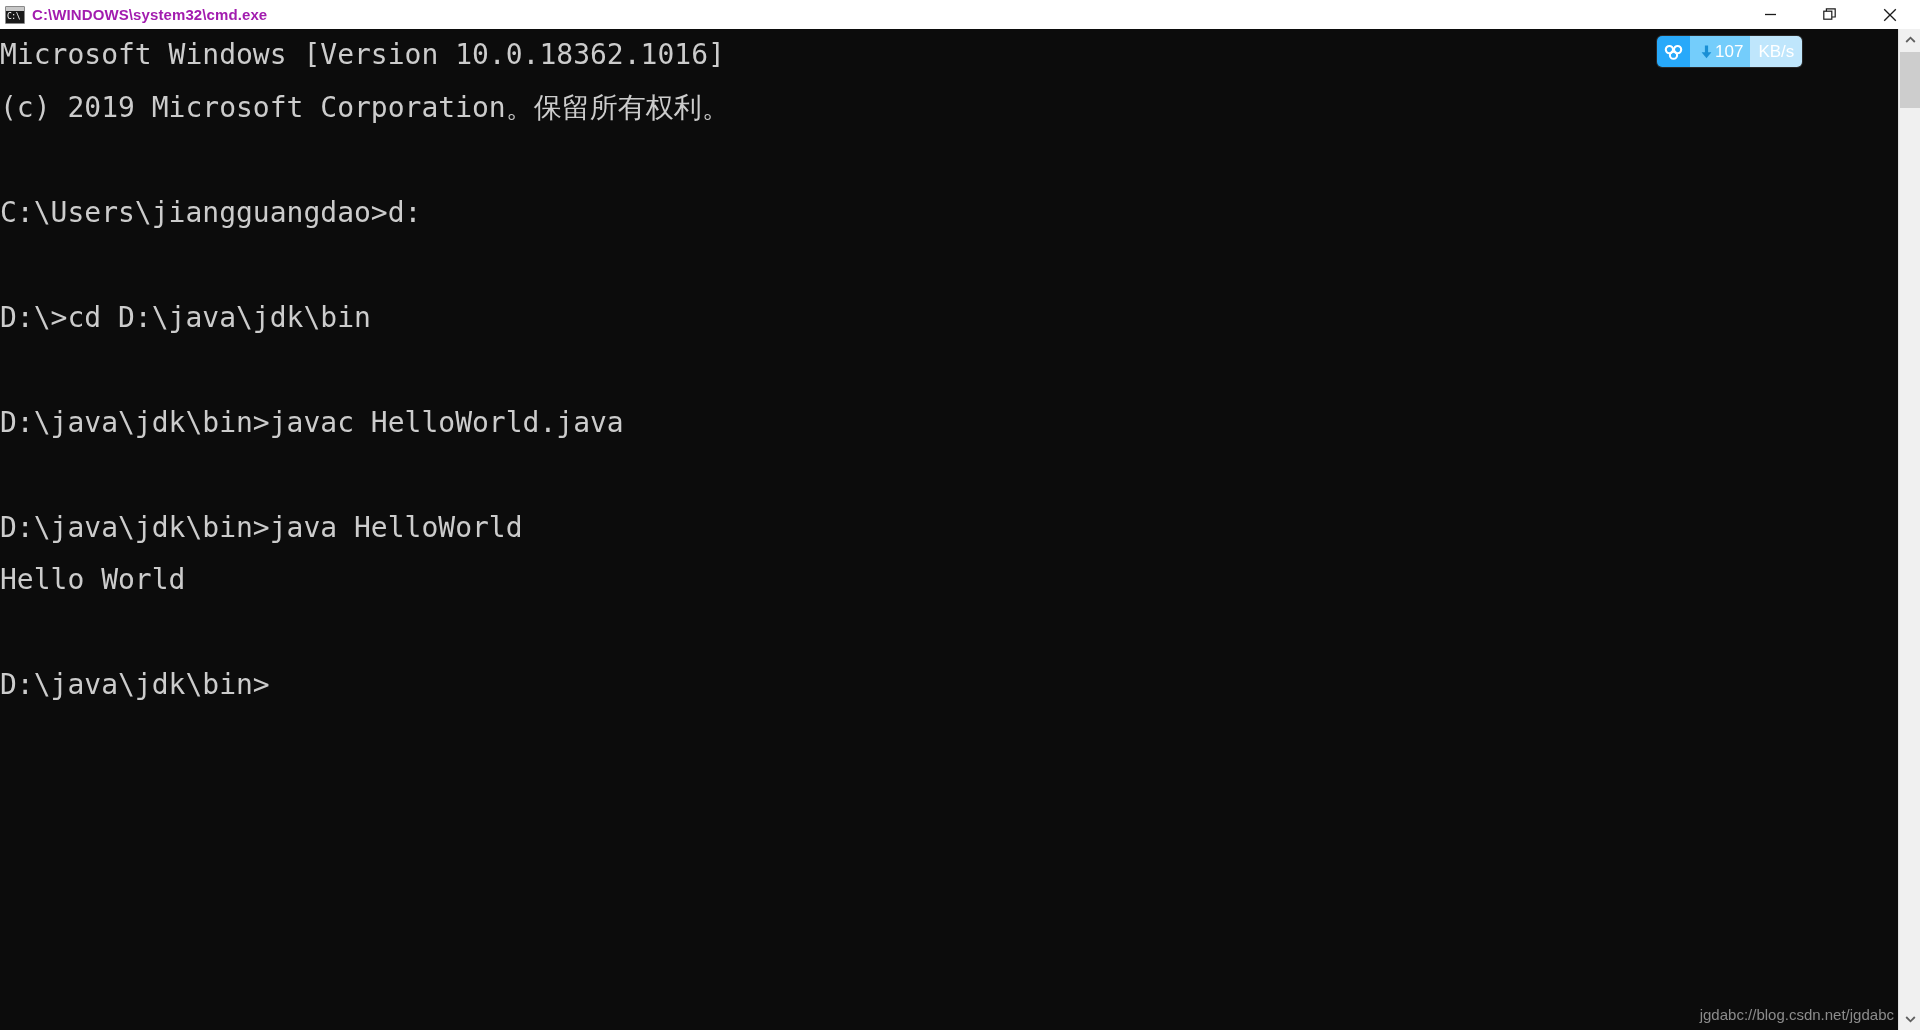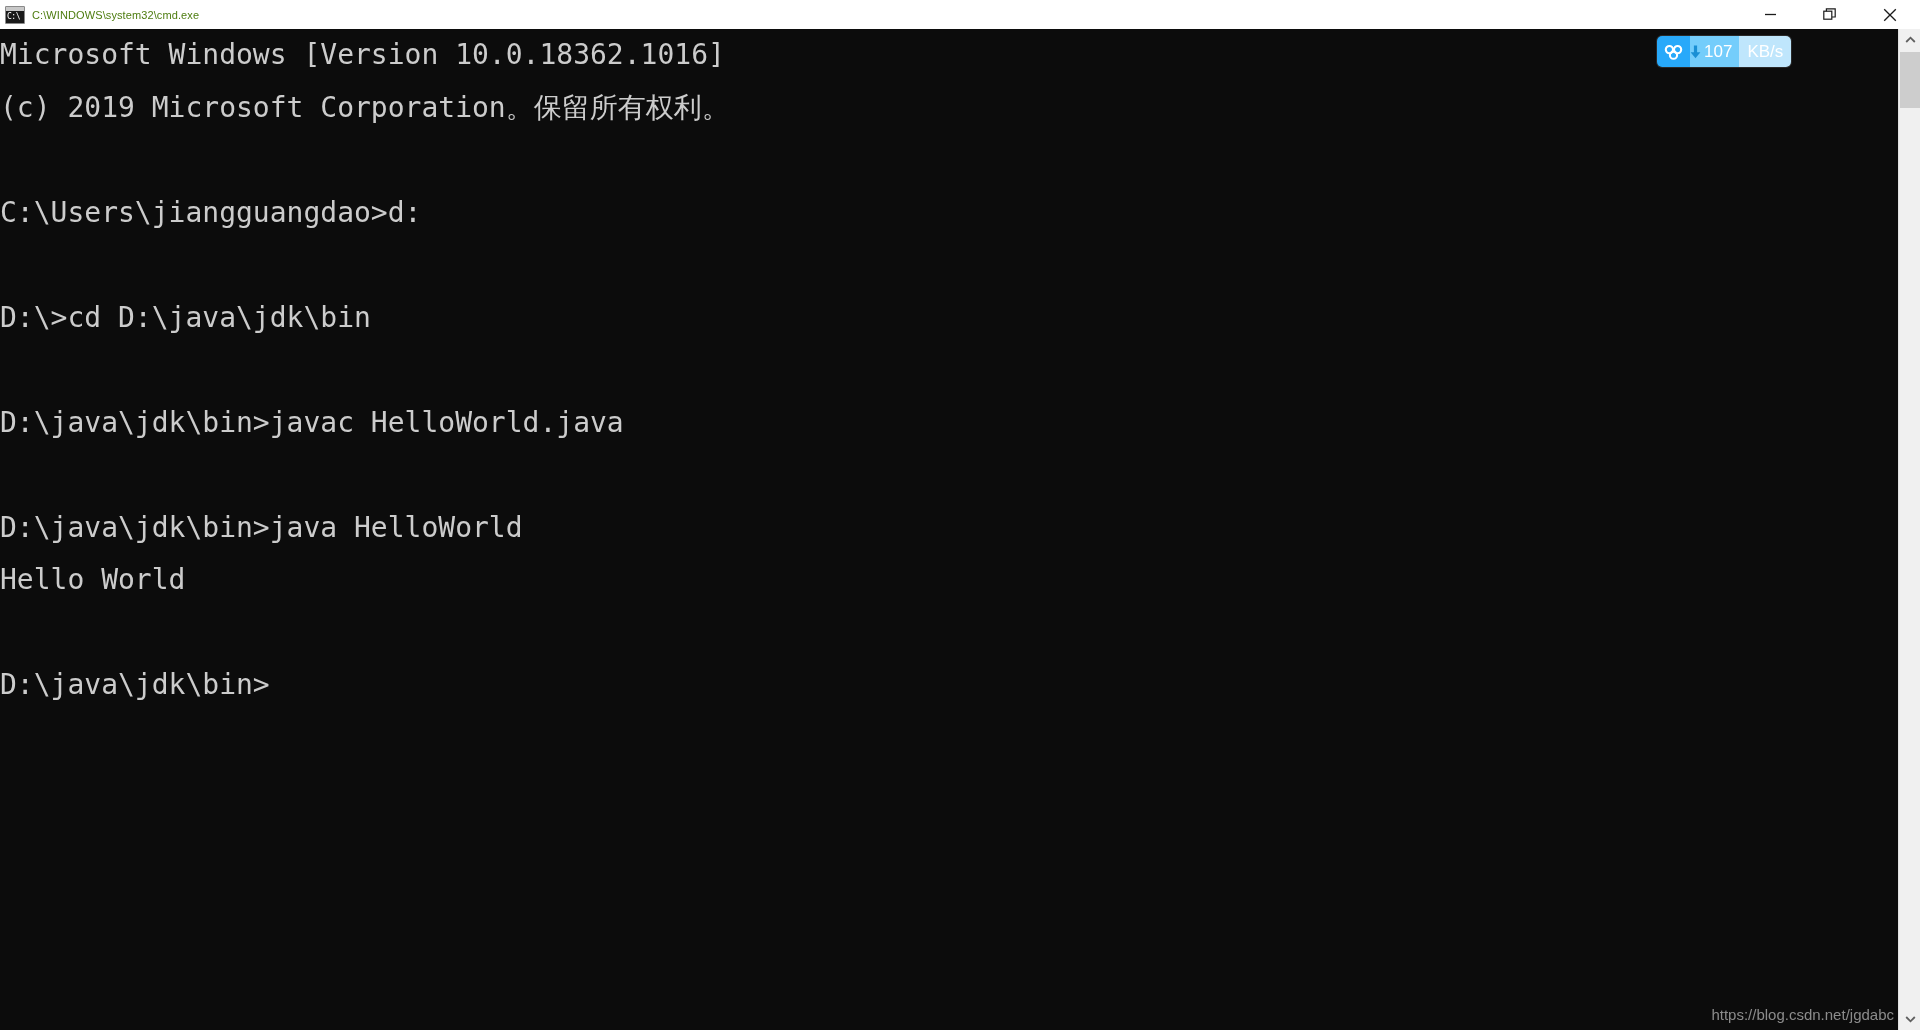--- a/index.html
+++ b/index.html
@@ -69,24 +69,25 @@
     position: absolute;
     left: 2px;
     top: 6px;
     font-family: "DejaVu Sans Mono", monospace;
     font-size: 8px;
     line-height: 9px;
     color: #ffffff;
     letter-spacing: -0.5px;
   }
   .title-text {
-    font-size: 11px;
-    color: #4d7c0f;
+    font-size: 15px;
+    color: #a21caf;
     white-space: nowrap;
     letter-spacing: 0.1px;
+    font-weight: bold;
   }
   .window-controls {
     display: flex;
     align-items: stretch;
     height: 29px;
     flex: 0 0 auto;
   }
   .wc-btn {
     width: 60px;
     height: 29px;
@@ -139,21 +140,21 @@
     width: 33px;
     background: #28a9fa;
     display: flex;
     align-items: center;
     justify-content: center;
   }
   .nb-rate {
     background: #74cdfb;
     display: flex;
     align-items: center;
-    padding: 0 7px 0 0;
+    padding: 0 7px 0 11px;
     gap: 3px;
   }
   .nb-arrow { display: block; }
   .nb-value {
     font-size: 17px;
     color: #ffffff;
     font-family: "Liberation Sans", sans-serif;
     line-height: 1;
   }
   .nb-unit {
@@ -259,21 +260,21 @@
     <div class="nb-rate">
       <svg class="nb-arrow" width="11" height="14" viewBox="0 0 11 14" aria-hidden="true">
         <rect x="3.9" y="0.5" width="3.2" height="7.6" fill="#1a8fd4"></rect>
         <polygon points="0.6,7.2 10.4,7.2 5.5,13.3" fill="#1a8fd4"></polygon>
       </svg>
       <span class="nb-value">107</span>
     </div>
     <div class="nb-unit">KB/s</div>
   </div>
 
-  <div class="watermark">https://blog.csdn.net/jgdabc</div>
+  <div class="watermark">jgdabc://blog.csdn.net/jgdabc</div>
 
   <div class="scrollbar">
     <div class="sb-arrow up">
       <svg width="11" height="8" viewBox="0 0 11 8" aria-hidden="true">
         <polyline points="1.2,6 5.5,1.7 9.8,6" fill="none" stroke="#606060" stroke-width="1.8"></polyline>
       </svg>
     </div>
     <div class="sb-thumb"></div>
     <div class="sb-arrow down">
       <svg width="11" height="8" viewBox="0 0 11 8" aria-hidden="true">

